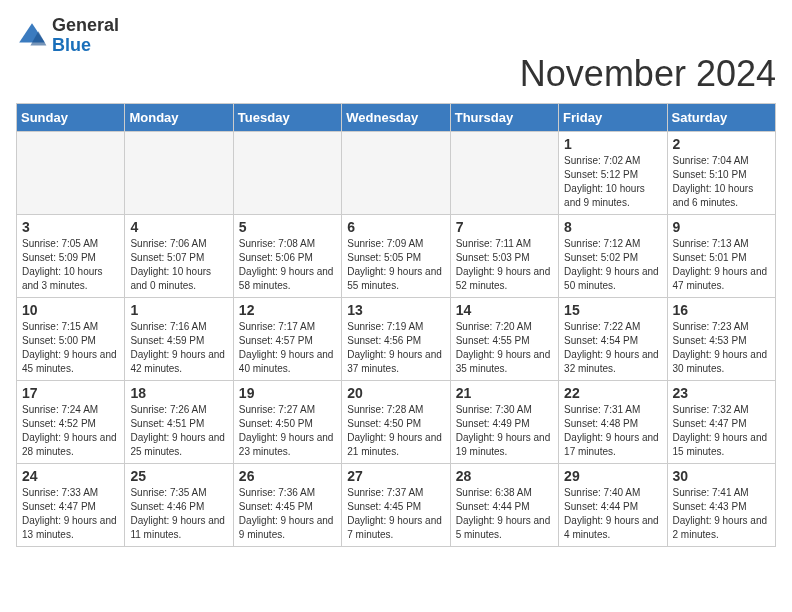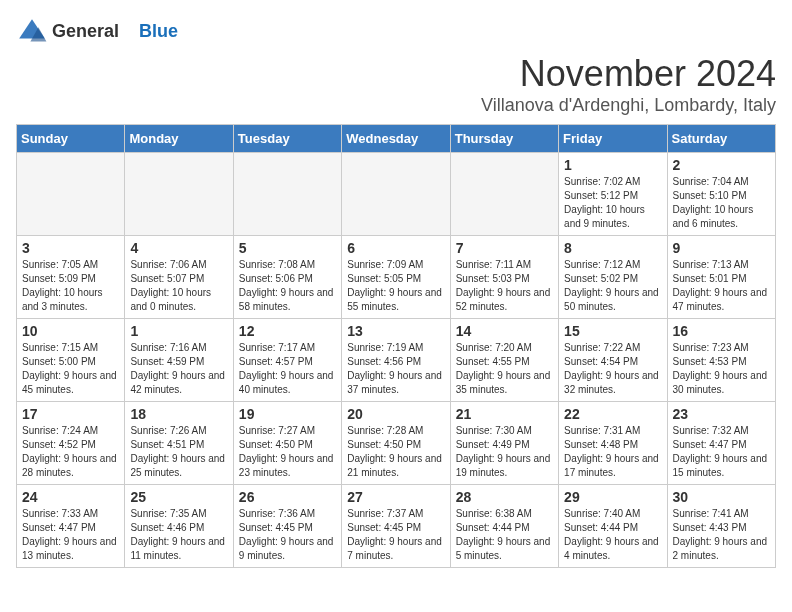--- a/index.html
+++ b/index.html
@@ -16,23 +16,22 @@
       align-items: flex-start;
       margin-bottom: 8px;
     }
     .logo {
       display: flex;
       align-items: center;
       gap: 4px;
     }
     .logo-text {
       display: flex;
-      flex-direction: row;
+      flex-direction: column;
       line-height: 1.1;
-      gap: 20px;
     }
     .logo-general {
       font-size: 18px;
       font-weight: bold;
       color: #333;
     }
     .logo-blue {
       font-size: 18px;
       font-weight: bold;
       color: #1a6fba;
@@ -101,21 +100,20 @@
       <polygon points="20,4 36,28 4,28" fill="#3b7bbf"></polygon>
       <polygon points="28,14 38,32 18,32" fill="#1a4f8a" opacity="0.6"></polygon>
     </svg>
     <div class="logo-text">
       <span class="logo-general">General</span>
       <span class="logo-blue">Blue</span>
     </div>
   </div>
   <div class="title-section">
     <div class="month-title">November 2024</div>
-    <div class="location-title">Villanova d'Ardenghi, Lombardy, Italy</div>
   </div>
 </div>
 
 <table>
   <thead>
     <tr>
     <th>Sunday</th>
         <th>Monday</th>
         <th>Tuesday</th>
         <th>Wednesday</th>

